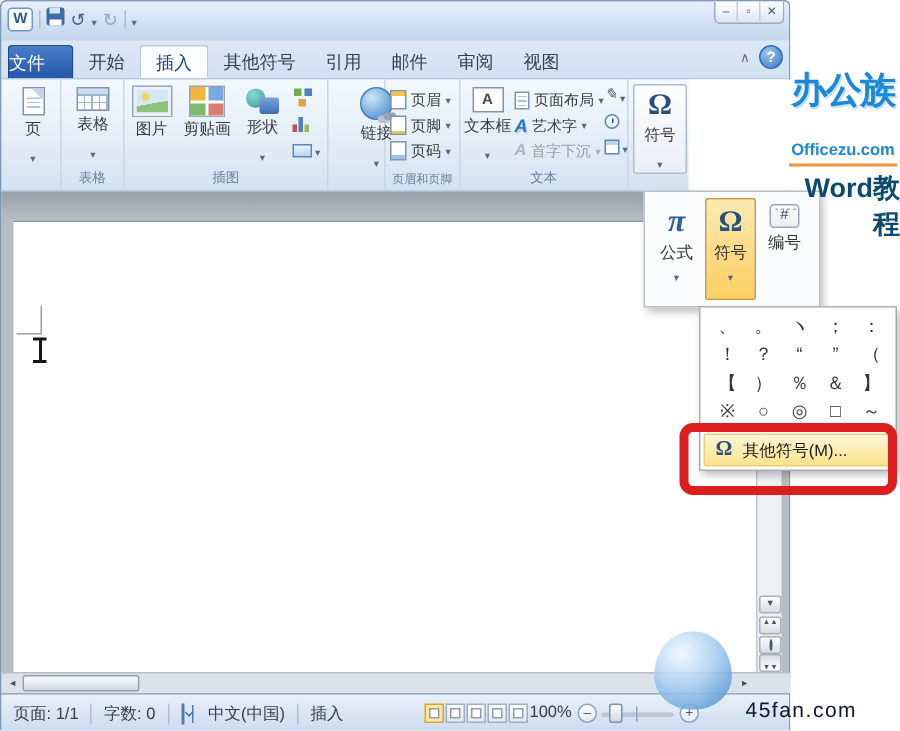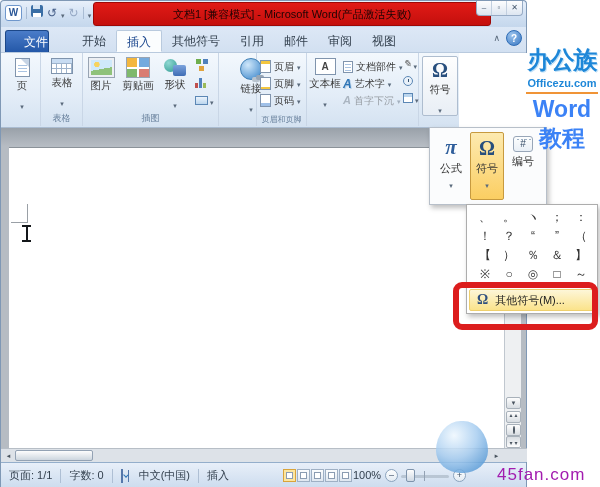--- a/index.html
+++ b/index.html
@@ -30,21 +30,21 @@
   .controls { position:absolute; right:3px; top:0; display:flex;
               background:linear-gradient(#fdfdfe,#dde6f1); border:1px solid #96abc5; border-top:none;
               border-radius:0 0 4px 4px; height:15px; }
   .ctl { width:15px; text-align:center; font-size:8px; line-height:13px; color:#44566b; border-right:1px solid #c2cfdf; }
   .ctl:last-child { border-right:none; }
 
   
   .tabrow { position:absolute; left:0; top:26px; width:100%; height:26px;
             background:linear-gradient(#dde8f6,#d2e0f1); border-bottom:1px solid #b9cade;
             display:flex; align-items:flex-end; }
-  .file-tab { margin:0 23px 0 4px; width:44px; height:22px; text-align:right; line-height:22px;
+  .file-tab { margin:0 0 0 4px; width:44px; height:22px; text-align:left; line-height:22px;
               background:linear-gradient(#4a7cc9,#2458a8); color:#fff; font-size:12px;
               border-radius:3px 3px 0 0; border:1px solid #1c4788; border-bottom:none; }
   .tab { padding:0 10px; height:22px; line-height:22px; font-size:12px; color:#33404e; }
   .tab.active { background:#fbfdfe; border:1px solid #b9cade; border-bottom:1px solid #fbfdfe;
                 border-radius:2px 2px 0 0; color:#15428b; }
   .tab-right { position:absolute; right:4px; top:3px; display:flex; align-items:center; gap:6px; }
   .collapse { font-size:9px; color:#5b6b7d; }
   .helpbtn { width:16px; height:16px; border-radius:50%; background:radial-gradient(circle at 35% 30%, #9cc4ee, #3877c2);
              border:1px solid #2e6cb5; color:#fff; font-size:10px; font-weight:bold; text-align:center; line-height:15px; }
 
@@ -188,50 +188,47 @@
   .ztrack { position:absolute; left:400px; top:12px; width:48px; height:3px; background:#b9c6d4; border-radius:2px; }
   .ztick { position:absolute; left:423px; top:8px; width:1px; height:10px; background:#93a2b4; }
   .zthumb { position:absolute; left:405px; top:6px; width:9px; height:13px;
             background:linear-gradient(#fdfdfd,#cfd9e4); border:1px solid #7e93ab; border-radius:2px; }
 
   
   .patch { position:absolute; left:459px; top:53px; width:141px; height:74px; background:#fff; z-index:20; }
   .wm-top { position:absolute; left:524px; top:44px; width:76px; z-index:50; text-align:center; }
   .wm-brand { font-size:24px; font-weight:bold; color:#1e87d8; letter-spacing:-1px;
               text-shadow:1px 1px 0 #bfe0f7; white-space:nowrap; }
-  .wm-site { font-size:11px; font-weight:bold; color:#1e87d8; margin-top:1px; }
+  .wm-site { font-size:11px; font-weight:bold; color:#1e87d8; margin-top:18px; }
   .wm-line { width:72px; height:2px; background:#f09436; margin:3px auto 2px; }
-  .wm-tag { font-size:23px; font-weight:bold; color:#3b82f6; }
+  .wm-tag { font-size:18px; font-weight:bold; color:#0c4a6e;text-align:right; }
   .wm-bottom { position:absolute; left:430px; top:415px; width:170px; height:70px; z-index:50; }
   .wm-drop { position:absolute; left:6px; top:6px; width:52px; height:52px; border-radius:50% 50% 50% 50%/60% 60% 45% 45%;
              background:radial-gradient(circle at 35% 28%, #eef7fe, #a7cdf0 45%, #5e9ed8 80%);
              opacity:.85; }
   .wm-brand2 { position:absolute; left:56px; top:20px; font-size:27px; font-weight:800;
                color:#fdeae8; -webkit-text-stroke:1.4px #d2413a; letter-spacing:3px; white-space:nowrap; }
-  .wm-site2 { position:absolute; left:67px; top:50px; font-size:17px; color:#a21caf; letter-spacing:1px; }
+  .wm-site2 { position:absolute; left:67px; top:50px; font-size:14px; color:#0f172a; letter-spacing:1px; }
 </style>
 </head>
 <body>
 
 <div class="stage">
   <div class="window">
 
     <div class="titlebar">
       <div class="qat">
         <span class="wlogo">W</span>
         <span class="qsep"></span>
         <span class="qat-btn"><i class="floppy"></i></span>
         <span class="qat-btn">↺</span>
         <span class="dd"></span>
         <span class="qat-btn dim">↻</span>
         <span class="qsep"></span>
         <span class="dd"></span>
-      </div>
-      <div class="title-red">
-        <span>文档1 [兼容模式] - Microsoft Word(产品激活失败)</span>
       </div>
       <div class="controls">
         <span class="ctl">–</span>
         <span class="ctl">▫</span>
         <span class="ctl">✕</span>
       </div>
     </div>
 
     <div class="tabrow">
       <div class="file-tab">文件</div>
@@ -327,21 +324,21 @@
 
       <div class="grp" style="left:306px;width:112px">
         <div class="bigbtn" style="left:2px;width:32px">
           <span class="ic-tbox">A</span>
           <span class="blbl">文本框</span>
           <span class="dd"></span>
         </div>
         <div style="position:absolute;left:36px;top:5px">
           <div class="rowbtn">
             <i class="ic-doc"></i>
-            <span>文档部件</span>
+            <span>页面布局</span>
             <span class="dd"></span>
           </div>
           <div class="rowbtn">
             <i class="ic-warta">A</i>
             <span>艺术字</span>
             <span class="dd"></span>
           </div>
           <div class="rowbtn dim">
             <i class="ic-dropa">A</i>
             <span>首字下沉</span>
@@ -354,20 +351,21 @@
               <span class="dd"></span>
             </span>
           <span class="sbtn">
               <i class="ic-clock"></i>
             </span>
           <span class="sbtn">
               <i class="ic-obj"></i>
               <span class="dd"></span>
             </span>
         </div>
+        <div class="grp-label">文本</div>
       </div>
 
       <div class="grp" style="left:418px;width:44px;border-right:none">
         <div class="bigbtn open-btn" style="left:3px;width:36px;height:60px">
           <span class="ic-omega">Ω</span>
           <span class="blbl">符号</span>
           <span class="dd"></span>
         </div>
       </div>
     </div>

